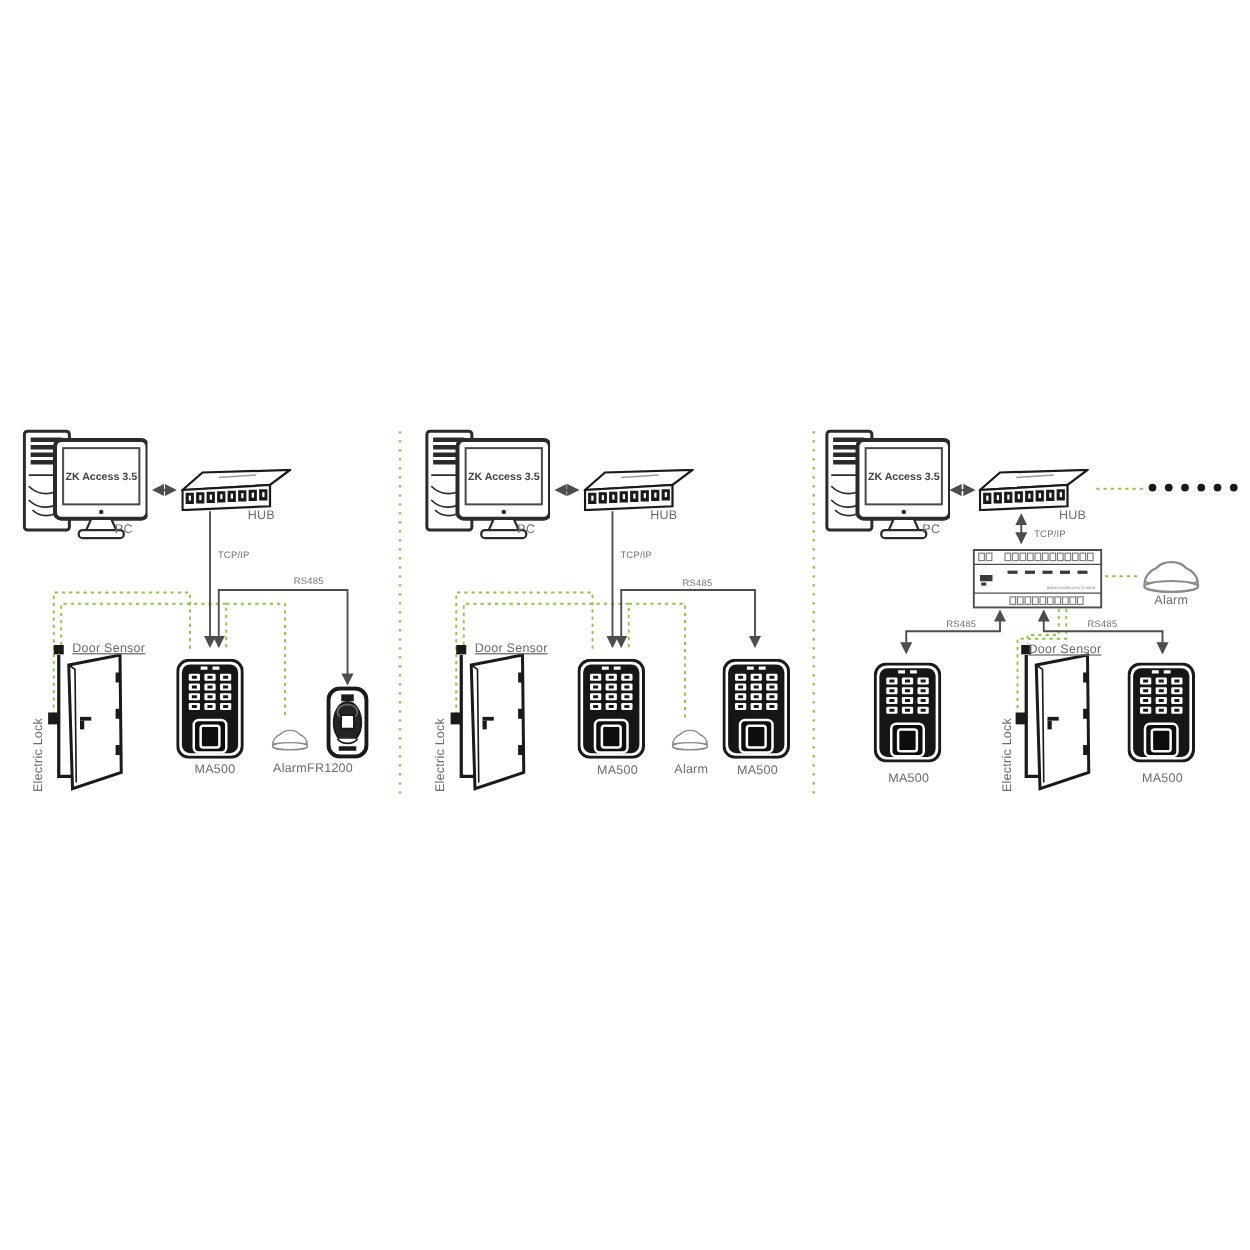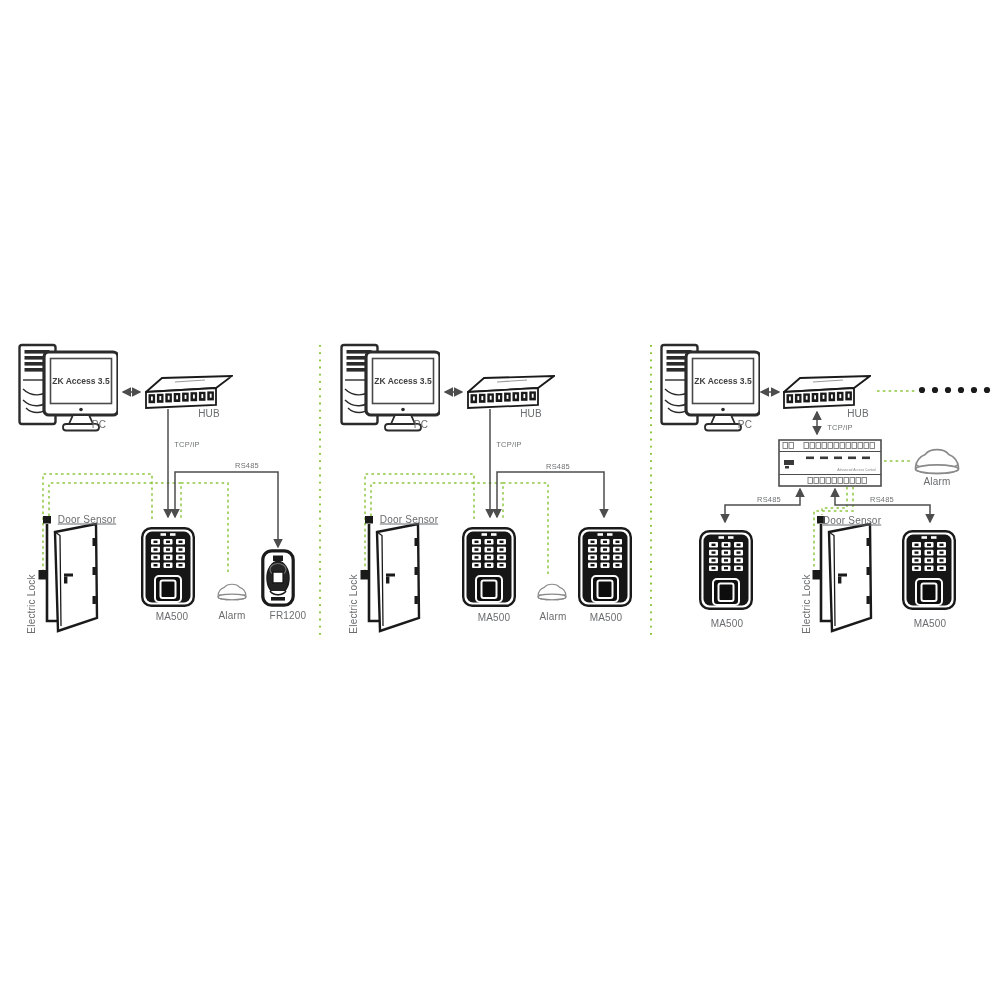--- a/index.html
+++ b/index.html
@@ -242,21 +242,21 @@
 
 <div class="screen" style="left:81px;top:381px">ZK Access 3.5</div>
 <div class="lbl" style="left:99px;top:424px">PC</div>
 <div class="lbl" style="left:209px;top:413px">HUB</div>
 <div class="lbl sm" style="left:187px;top:444px">TCP/IP</div>
 <div class="lbl sm" style="left:247px;top:465px">RS485</div>
 <div class="lbl md" style="left:87px;top:519px">Door Sensor</div>
 <div class="lbl rot" style="left:31px;top:604px">Electric Lock</div>
 <div class="lbl" style="left:172px;top:616px">MA500</div>
 <div class="lbl" style="left:232px;top:615px">Alarm</div>
-<div class="lbl" style="left:288px;top:615px">FR1200</div>
+<div class="lbl" style="left:264px;top:615px">FR1200</div>
 
 <div class="screen" style="left:403px;top:381px">ZK Access 3.5</div>
 <div class="lbl" style="left:421px;top:424px">PC</div>
 <div class="lbl" style="left:531px;top:413px">HUB</div>
 <div class="lbl sm" style="left:509px;top:444px">TCP/IP</div>
 <div class="lbl sm" style="left:558px;top:466px">RS485</div>
 <div class="lbl md" style="left:409px;top:519px">Door Sensor</div>
 <div class="lbl rot" style="left:353px;top:604px">Electric Lock</div>
 <div class="lbl" style="left:494px;top:617px">MA500</div>
 <div class="lbl" style="left:553px;top:616px">Alarm</div>

